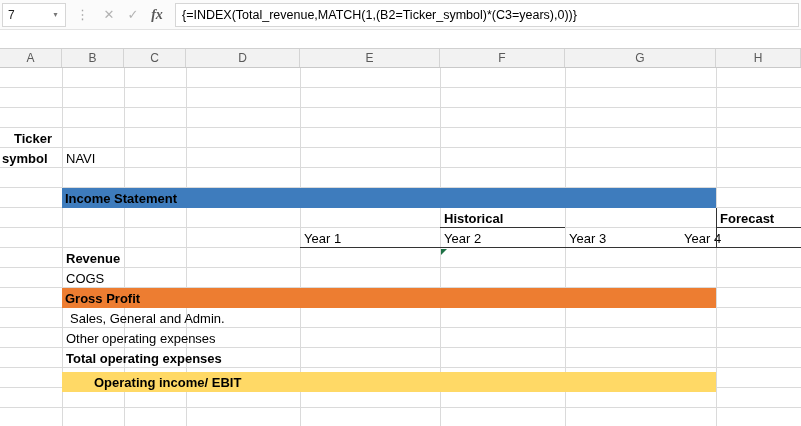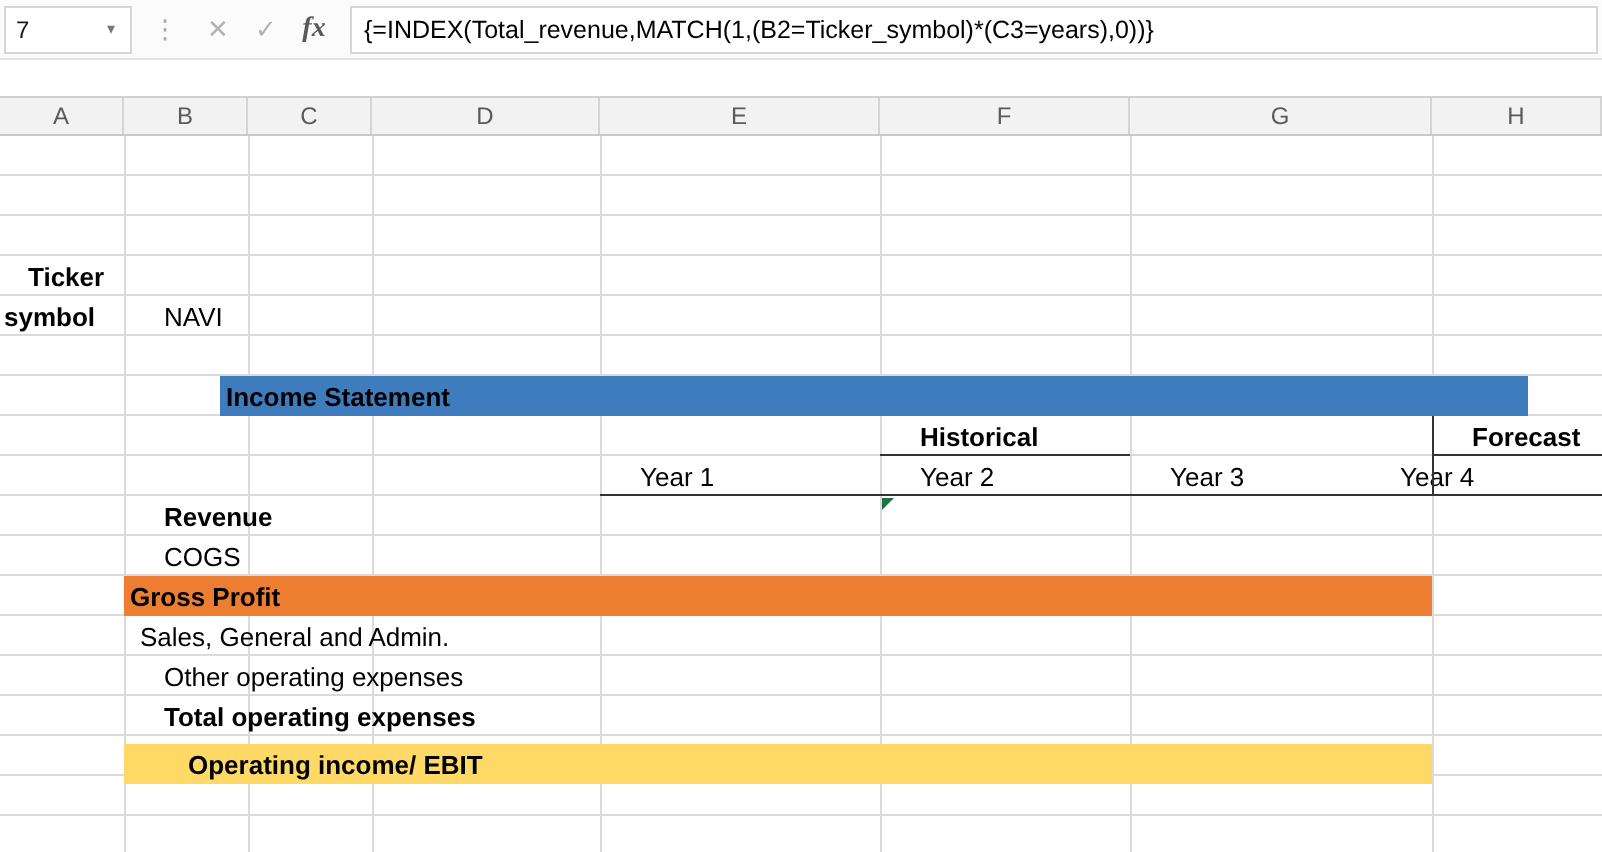--- a/index.html
+++ b/index.html
@@ -33,21 +33,21 @@
   .col-h { display:flex; align-items:center; justify-content:center;
            border-right:1px solid #d4d4d4; font-size:12px; color:#5a5a5a; }
 
   
   .sheet { position:relative; width:801px; height:358px; background:#fff;
            background-image:repeating-linear-gradient(to bottom,
              transparent 0, transparent 19px, #dadada 19px, #dadada 20px); }
   .vline { position:absolute; top:0; bottom:0; width:1px; background:#dadada; }
 
   .cell { position:absolute; height:20px; display:flex; align-items:center;
-          white-space:nowrap; font-size:13px; color:#000; padding-left:20px; }
+          white-space:nowrap; font-size:13px; color:#000; padding-left:4px; }
   .bold { font-weight:bold; }
   .right { justify-content:flex-end; padding-right:4px; padding-left:0; }
   .center { justify-content:center; padding-left:0; }
 
   .banner { position:absolute; left:62px; width:654px; height:20px; display:flex;
             align-items:center; padding-left:3px; font-size:13px; font-weight:bold;
             color:#000; }
 
   .dark-hline { position:absolute; height:1px; background:#333; }
   .dark-vline { position:absolute; width:1px; background:#333; }
@@ -88,21 +88,21 @@
   <div class="vline" style="left:186px"></div>
   <div class="vline" style="left:300px"></div>
   <div class="vline" style="left:440px"></div>
   <div class="vline" style="left:565px"></div>
   <div class="vline" style="left:716px"></div>
 
   <div class="cell bold" style="left:0; top:60px; padding-left:14px">Ticker</div>
   <div class="cell bold" style="left:0; top:80px; padding-left:2px">symbol</div>
   <div class="cell" style="left:62px; top:80px">NAVI</div>
 
-  <div class="banner" style="top: 120px; background-color: rgb(62, 124, 189); margin-left: 48px;">Income Statement</div>
+  <div class="banner" style="top: 120px; background-color: rgb(62, 124, 189);">Income Statement</div>
 
   <div class="cell bold" style="left:440px; top:140px; width:125px">Historical</div>
   <div class="cell bold" style="left:716px; top:140px; width:108px">Forecast</div>
 
   <div class="cell" style="left:300px; top:160px">Year 1</div>
   <div class="cell" style="left:440px; top:160px">Year 2</div>
   <div class="cell" style="left:565px; top:160px">Year 3</div>
   <div class="cell" style="left:680px; top:160px">Year 4</div>
 
   <div class="dark-hline" style="left:440px; top:159px; width:125px"></div>

